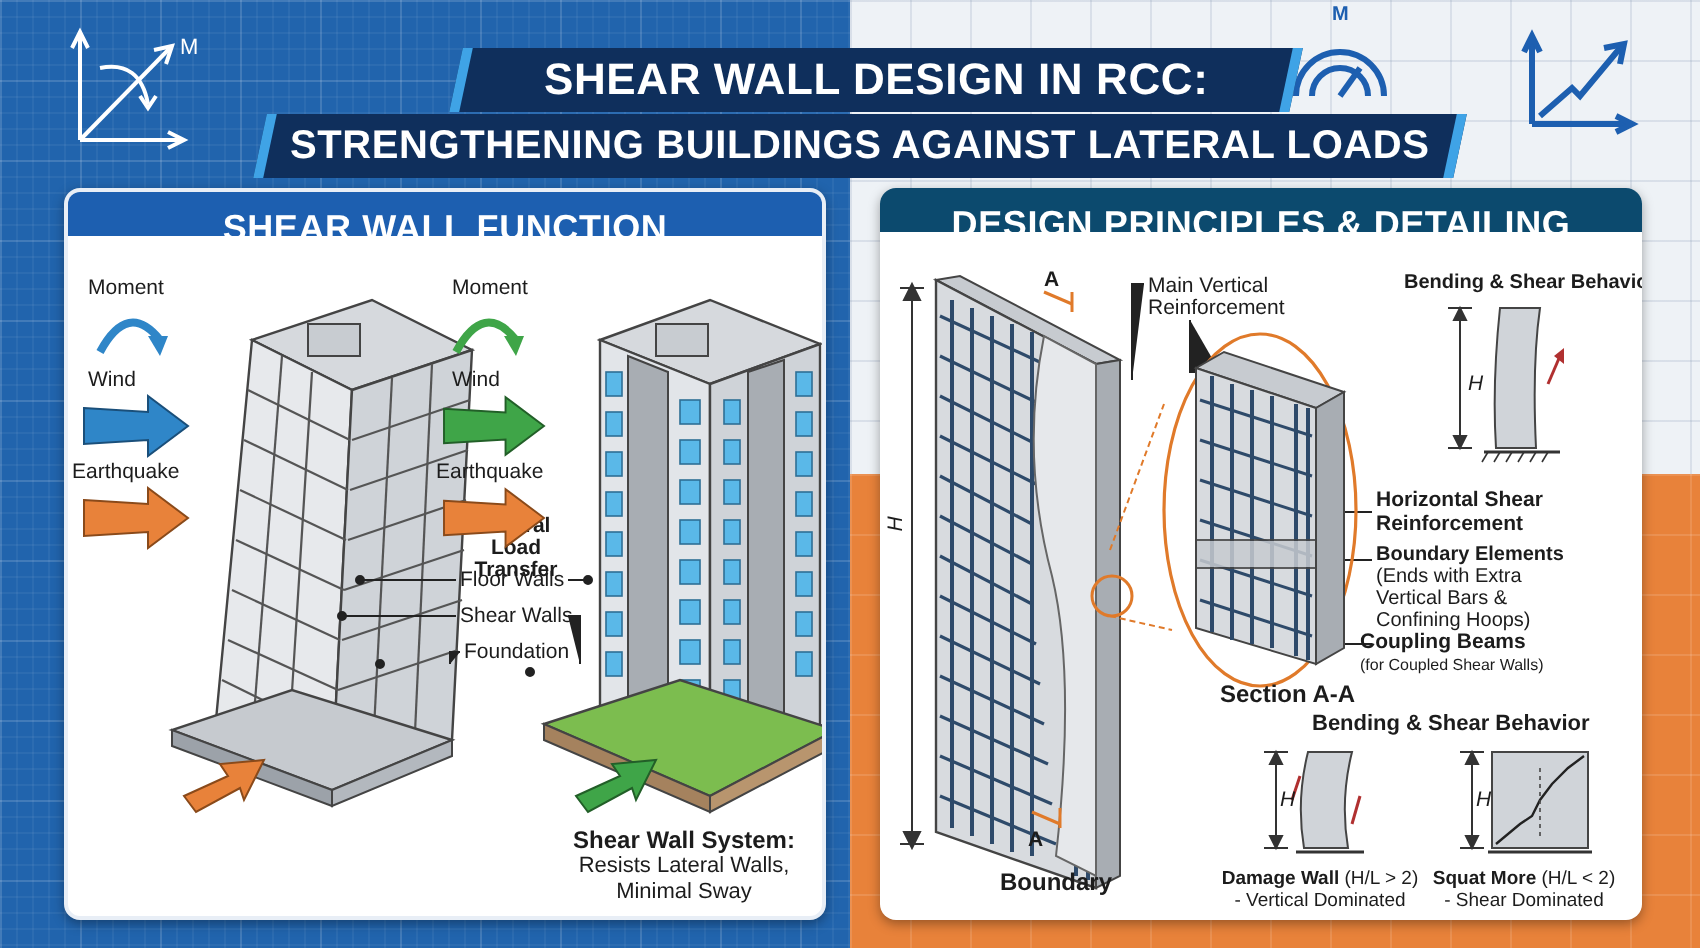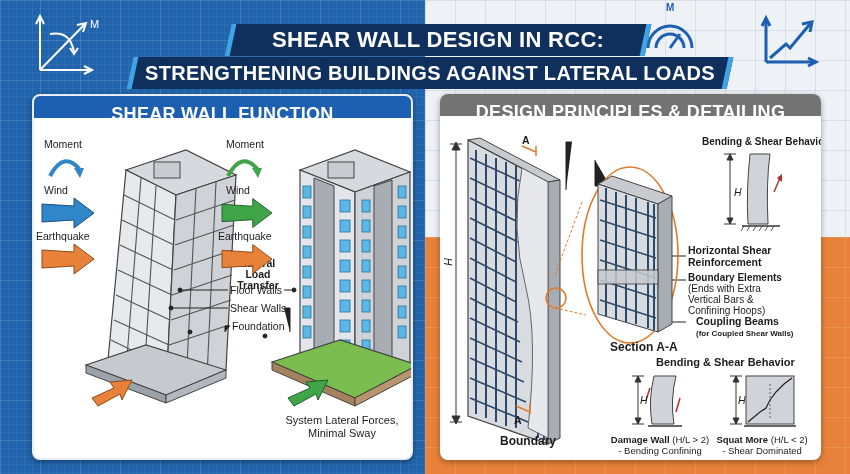--- a/index.html
+++ b/index.html
@@ -35,21 +35,21 @@
   .title-line span { display: inline-block; transform: skewX(12deg); }
   .title-line.l1 { left: 108px; top: 8px; width: 420px; height: 32px; font-size: 22px; line-height: 32px; }
   .title-line.l2 { left: 10px; top: 41px; width: 600px; height: 32px; font-size: 20px; line-height: 32px; }
 
   .panel { position: absolute; background: #fff; border-radius: 8px; overflow: hidden;
     box-shadow: 0 2px 6px rgba(0,0,0,0.35); }
   .panel-left { left: 32px; top: 94px; width: 381px; height: 366px; border: 2px solid #e8eef6; }
   .panel-right { left: 440px; top: 94px; width: 381px; height: 366px; }
   .panel-head { height: 22px; line-height: 36px; text-align: center; color: #fff; font-weight: bold; font-size: 18px; letter-spacing: 0.3px; }
   .panel-left .panel-head { background: #1d5fb0; }
-  .panel-right .panel-head { background: #737373; }
+  .panel-right .panel-head { background: #0c4a6e; }
   .panel-body { position: absolute; left: 0; top: 36px; width: 100%; height: 330px; border-radius: 29px; }
 
   .lbl { position: absolute; font-size: 10.5px; color: #1c1c1c; white-space: nowrap; }
   .lbl.b { font-weight: bold; }
   .caption { position: absolute; text-align: center; font-size: 11px; color: #1c1c1c; line-height: 13px; }
   .caption .t { font-weight: bold; font-size: 12px; display: block; }
   svg { position: absolute; overflow: visible; }
 </style>
 </head>
 <body>
@@ -223,21 +223,22 @@
       <polygon points="104,36 122,30 122,222 104,230" fill="#a8adb3" stroke="#444"></polygon>
       <polygon points="2,212 85,248 148,215 70,190" fill="#7cbd4f" stroke="#444" stroke-width="1.2"></polygon>
       <polygon points="2,212 85,248 85,256 2,220" fill="#a5825e" stroke="#444"></polygon>
       <polygon points="85,248 148,215 148,223 85,256" fill="#b8956e" stroke="#444"></polygon>
     </svg>
     <svg style="left:254px;top:248px;" width="40" height="26" viewBox="0 0 40 26">
       <polygon points="0,18 22,8 18,2 40,0 30,20 28,14 6,26" fill="#3fa548" stroke="#225f28"></polygon>
     </svg>
 
     <div class="caption" style="left:238px;top:282px;width:140px;">
-      <span>System Lateral Forces,</span><br>
+      <span class="t">Shear Wall System:</span>
+      <span>Resists Lateral Walls,</span><br>
       <span>Minimal Sway</span>
     </div>
   </div>
 </div>
 
 <div class="panel panel-right">
   <div class="panel-head">DESIGN PRINCIPLES &amp; DETAILING</div>
   <div class="panel-body">
 
     <svg style="left:8px;top:8px;" width="140" height="306" viewBox="0 0 140 306">
@@ -284,20 +285,21 @@
       <line x1="2" y1="2" x2="16" y2="8" stroke="#e07a2a" stroke-width="1.5"></line>
         <line x1="16" y1="2" x2="16" y2="12" stroke="#e07a2a" stroke-width="1.5"></line>
     </svg>
     <span class="lbl b" style="left:74px;top:284px;">A</span>
     <svg style="left:74px;top:272px;" width="20" height="12" viewBox="0 0 20 12">
       <line x1="2" y1="4" x2="16" y2="10" stroke="#e07a2a" stroke-width="1.5"></line>
         <line x1="16" y1="2" x2="16" y2="12" stroke="#e07a2a" stroke-width="1.5"></line>
     </svg>
     <span class="lbl b" style="left:60px;top:304px;font-size:12px;">Boundary</span>
 
+    <span class="lbl" style="left:134px;top:8px;white-space:normal;width:90px;line-height:11px;">Main Vertical Reinforcement</span>
     <svg style="left:0;top:0;" width="381" height="330">
       <g stroke="#222" stroke-width="1" fill="#222">
         <polyline points="132,12 126,12 126,60"></polyline>
         <polyline points="155,30 155,56 170,56"></polyline>
           <circle cx="172" cy="56" r="1.8"></circle>
         <line x1="224" y1="126" x2="246" y2="126"></line>
           <circle cx="222" cy="126" r="1.8"></circle>
         <line x1="228" y1="150" x2="246" y2="150"></line>
           <circle cx="226" cy="150" r="1.8"></circle>
         <line x1="216" y1="192" x2="246" y2="192"></line>
@@ -357,21 +359,21 @@
 
     <div class="lbl" style="left:248px;top:142px;line-height:11px;font-size:10px;">
       <b>Boundary Elements</b><br>
       <span>(Ends with Extra</span><br>
       <span>Vertical Bars &amp;</span><br>
       <span>Confining Hoops)</span>
     </div>
     <div class="lbl b" style="left:248px;top:114px;line-height:12px;font-size:10.5px;">
       <span>Horizontal Shear</span><br><span>Reinforcement</span>
     </div>
-    <div class="lbl" style="left:256px;top:186px;line-height:11px;font-weight:bold;">
+    <div class="lbl" style="left:240px;top:186px;line-height:11px;">
       <b style="font-size:10.5px;">Coupling Beams</b><br>
       <span style="font-size:8px;">(for Coupled Shear Walls)</span>
     </div>
 
     <span class="lbl b" style="left:216px;top:226px;font-size:11px;">Bending &amp; Shear Behavior</span>
     <svg style="left:192px;top:244px;" width="66" height="56" viewBox="0 0 66 56">
       <g stroke="#333" stroke-width="1" fill="#333">
         <line x1="6" y1="2" x2="6" y2="50"></line>
           <line x1="0" y1="2" x2="12" y2="2"></line>
           <line x1="0" y1="50" x2="12" y2="50"></line>
@@ -394,20 +396,20 @@
       </g>
       <rect x="16" y="2" width="48" height="48" fill="#d0d4d9" stroke="#444"></rect>
       <path d="M18 48 L30 38 L36 34 L40 26 L46 18 L54 10 L62 4" stroke="#222" stroke-width="1.2" fill="none"></path>
       <line x1="40" y1="10" x2="40" y2="46" stroke="#444" stroke-width="0.8" stroke-dasharray="2,2"></line>
       <line x1="14" y1="52" x2="66" y2="52" stroke="#333" stroke-width="1.5"></line>
     </svg>
     <span class="lbl" style="left:298px;top:264px;font-style:italic;">H</span>
 
     <div class="caption" style="left:170px;top:304px;width:100px;font-size:9.5px;line-height:11px;">
       <b>Damage Wall</b> <span>(H/L &gt; 2)</span><br>
-      <span>- Bending Confining</span>
+      <span>- Vertical Dominated</span>
     </div>
     <div class="caption" style="left:272px;top:304px;width:100px;font-size:9.5px;line-height:11px;">
       <b>Squat More</b> <span>(H/L &lt; 2)</span><br>
       <span>- Shear Dominated</span>
     </div>
   </div>
 </div>
 
 </body></html>

